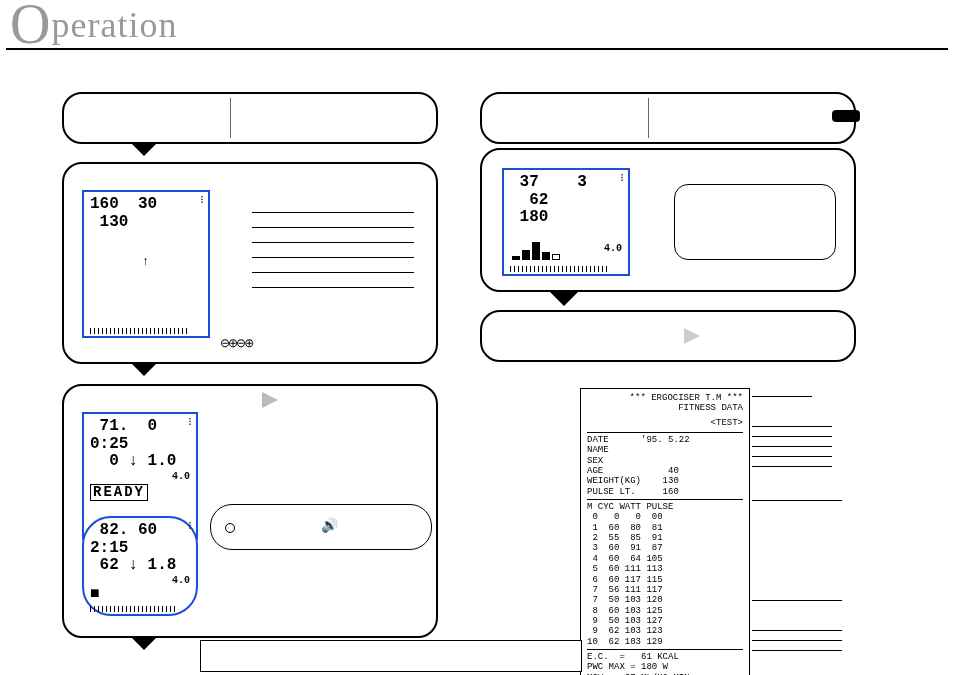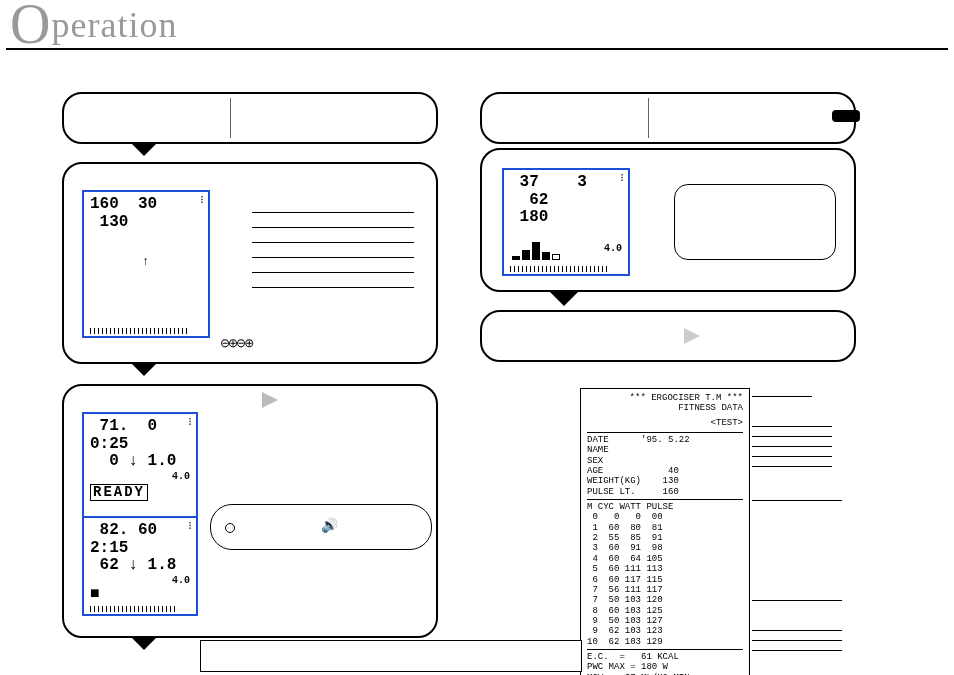--- a/index.html
+++ b/index.html
@@ -107,21 +107,21 @@
     left: 252px; top: 198px; width: 162px;
   }
   .notes-lines div { border-bottom: 1px solid #000; height: 14px; }
   .small-oval-btns {
     position: absolute; left: 220px; top: 336px;
     font-size: 12px; letter-spacing: -2px;
   }
 
   
   .lcd3a { left: 82px; top: 412px; width: 116px; height: 128px; }
-  .lcd3b { left: 82px; top: 516px; width: 116px; height: 100px; }
+  .lcd3b { left: 82px; top: 516px; width: 116px; height: 100px; border-radius: 29px; }
   .speaker-dial {
     position: absolute; left: 210px; top: 504px;
     width: 220px; height: 44px;
     border: 1px solid #000; border-radius: 22px;
   }
   .speaker-dial .dot { position:absolute; left:14px; top:18px; width:8px; height:8px; border:1px solid #000; border-radius:50%; }
   .speaker-dial .vol { position:absolute; left:110px; top:12px; font-size:14px; }
   .btn-right-arrow {
     position: absolute; left: 262px; top: 392px;
     width: 0; height: 0;
@@ -311,21 +311,21 @@
   <div class="kv">NAME</div>
   <div class="kv">SEX</div>
   <div class="kv">AGE            40</div>
   <div class="kv">WEIGHT(KG)    130</div>
   <div class="kv">PULSE LT.     160</div>
   <div class="rule"></div>
   <div class="kv">M CYC WATT PULSE</div>
   <div class="kv"> 0   0   0  00</div>
   <div class="kv"> 1  60  80  81</div>
   <div class="kv"> 2  55  85  91</div>
-  <div class="kv"> 3  60  91  98</div>
+  <div class="kv"> 3  60  91  87</div>
   <div class="kv"> 4  60  64 105</div>
   <div class="kv"> 5  60 111 113</div>
   <div class="kv"> 6  60 117 115</div>
   <div class="kv"> 7  56 111 117</div>
   <div class="kv"> 7  50 103 120</div>
   <div class="kv"> 8  60 103 125</div>
   <div class="kv"> 9  50 103 127</div>
   <div class="kv"> 9  62 103 123</div>
   <div class="kv">10  62 103 129</div>
   <div class="rule"></div>

